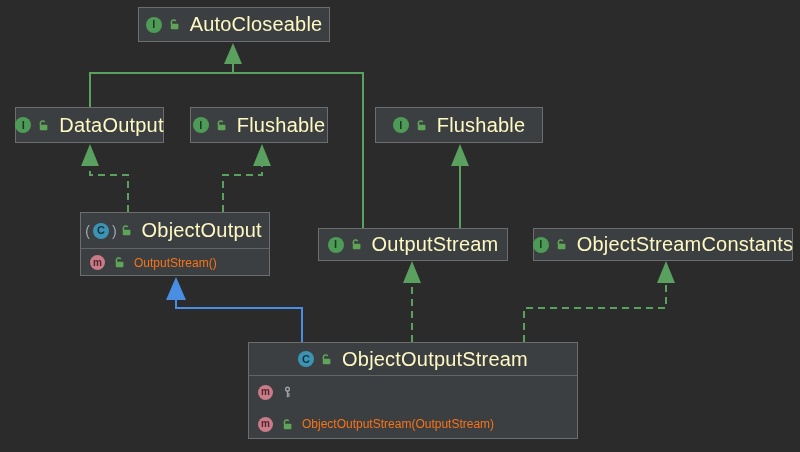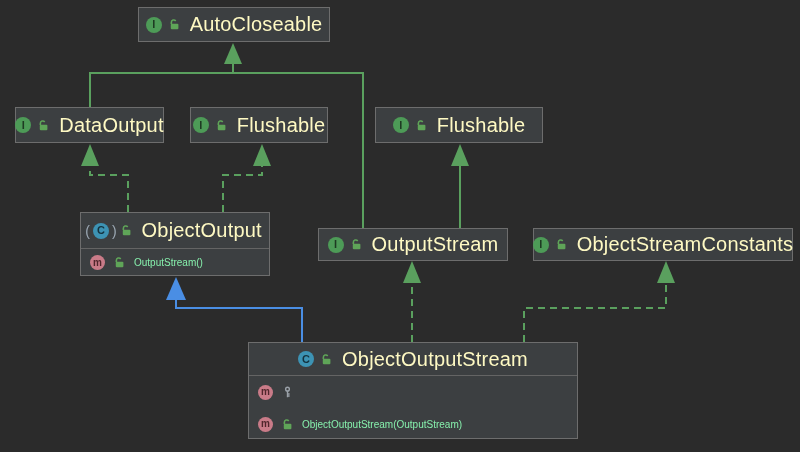--- a/index.html
+++ b/index.html
@@ -35,21 +35,21 @@
   }
   .badge-interface{background:#4d9b57;color:#1e3a22;}
   .badge-class{background:#3d93b4;color:#14323e;}
   .badge-method{width:15px;height:15px;font-size:10px;background:#c97b88;color:#51262c;}
   .paren{color:#9da9b5;font-size:14px;line-height:1;margin:0 -3px;}
   .members{border-top:1px solid #646464;}
   .member-row{
     display:flex;align-items:center;gap:8px;
     box-sizing:border-box;padding:0 8px 0 9px;height:32px;
   }
-  .member-label{font-size:10px;color:#86efac;white-space:nowrap;}
+  .member-label{font-size:12px;color:#f97316;white-space:nowrap;}
   .lock-icon,.key-icon{flex:0 0 auto;display:block;}
 
   
   #n-autocloseable{left:138px;top:7px;width:192px;height:35px;}
   #n-autocloseable .header{height:33px;}
   #n-closeable{left:15px;top:107px;width:149px;height:36px;}
   #n-closeable .header{height:34px;}
   #n-flushable{left:190px;top:107px;width:138px;height:36px;}
   #n-flushable .header{height:34px;}
   #n-dataoutput{left:375px;top:107px;width:168px;height:36px;}

